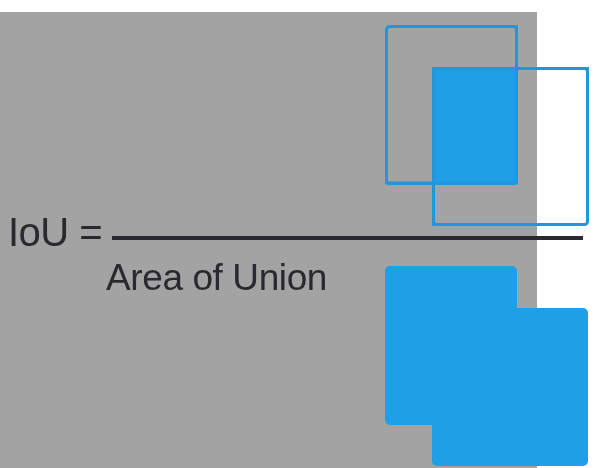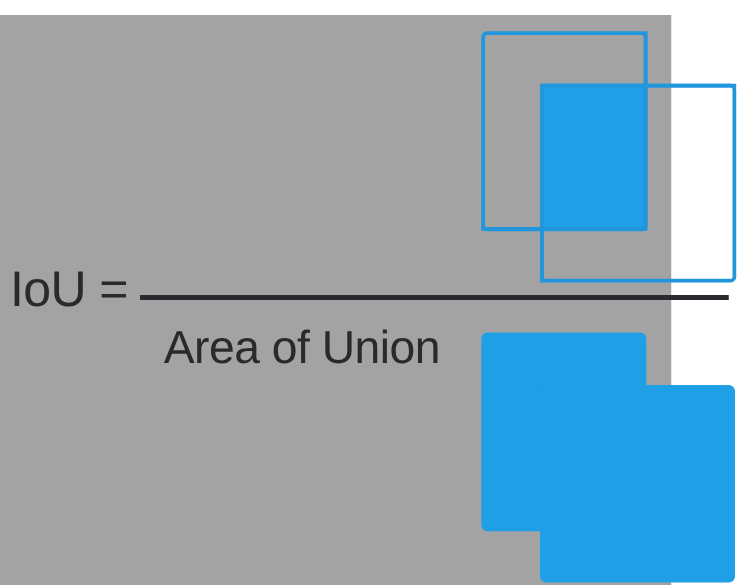--- a/index.html
+++ b/index.html
@@ -38,21 +38,21 @@
     left: 122px;
     top: 176px;
     font-size: 37px;
     line-height: 1;
     letter-spacing: -0.4px;
     color: #2a2a2e;
     white-space: nowrap;
   }
   .denominator {
     position: absolute;
-    left: 131px;
+    left: 106px;
     top: 247px;
     font-size: 37px;
     line-height: 1;
     letter-spacing: -0.4px;
     color: #2a2a2e;
     white-space: nowrap;
   }
   .fraction-bar {
     position: absolute;
     left: 112px;

